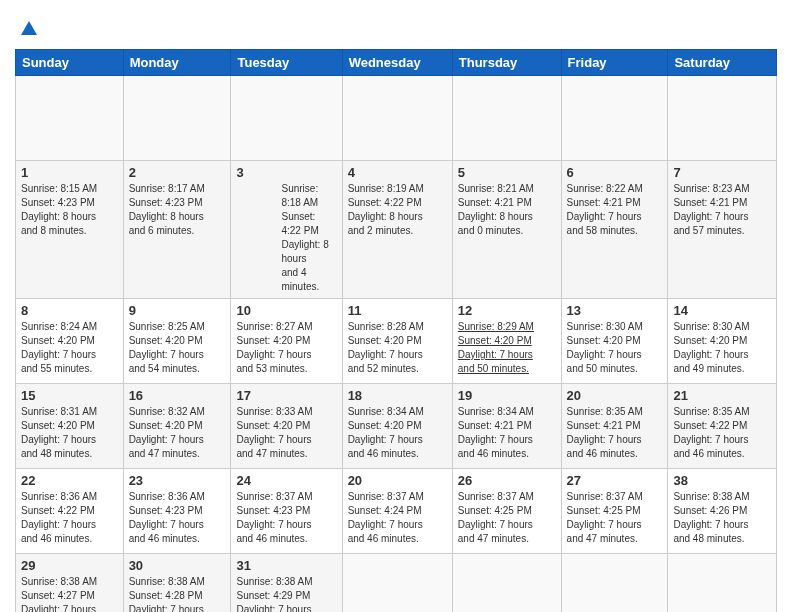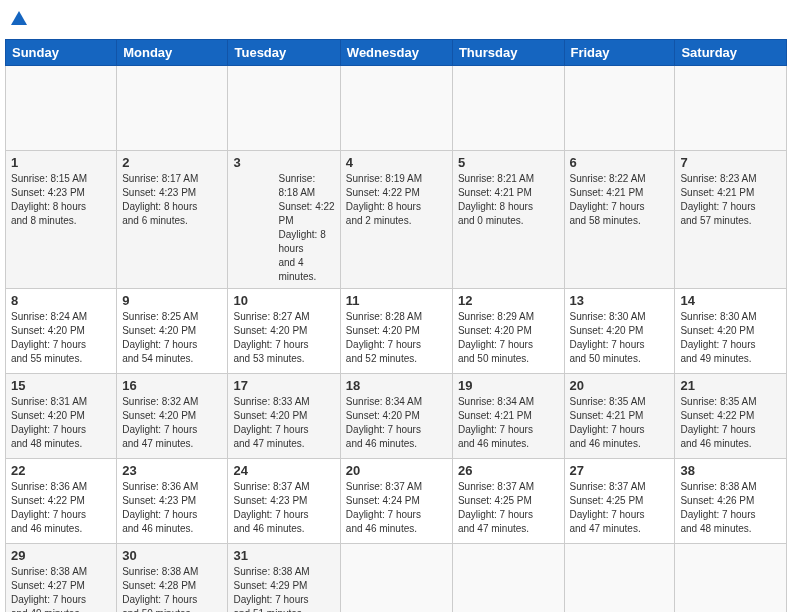--- a/index.html
+++ b/index.html
@@ -6,21 +6,21 @@
     body {
       width: 792px;
       height: 612px;
       font-family: Arial, sans-serif;
       background: #fff;
       overflow: hidden;
     }
     .page {
       width: 792px;
       height: 480px;
-      padding: 5px;
+      padding: 15px;
     }
     .header {
       display: flex;
       justify-content: space-between;
       align-items: flex-start;
       margin-bottom: 10px;
     }
     .logo {
       display: flex;
       align-items: center;
@@ -205,21 +205,21 @@
           </td>
           <td>
             <span class="day-num">11</span>
             <div class="day-info" style="white-space: pre-line;">Sunrise: 8:28 AM
 Sunset: 4:20 PM
 Daylight: 7 hours
 and 52 minutes.</div>
           </td>
           <td>
             <span class="day-num">12</span>
-            <div class="day-info" style="white-space: pre-line;">Sunrise: 8:29 AM
+            <div class="day-info" style="white-space: pre-line; text-decoration: underline;">Sunrise: 8:29 AM
 Sunset: 4:20 PM
 Daylight: 7 hours
 and 50 minutes.</div>
           </td>
           <td>
             <span class="day-num">13</span>
             <div class="day-info" style="white-space: pre-line;">Sunrise: 8:30 AM
 Sunset: 4:20 PM
 Daylight: 7 hours
 and 50 minutes.</div>

